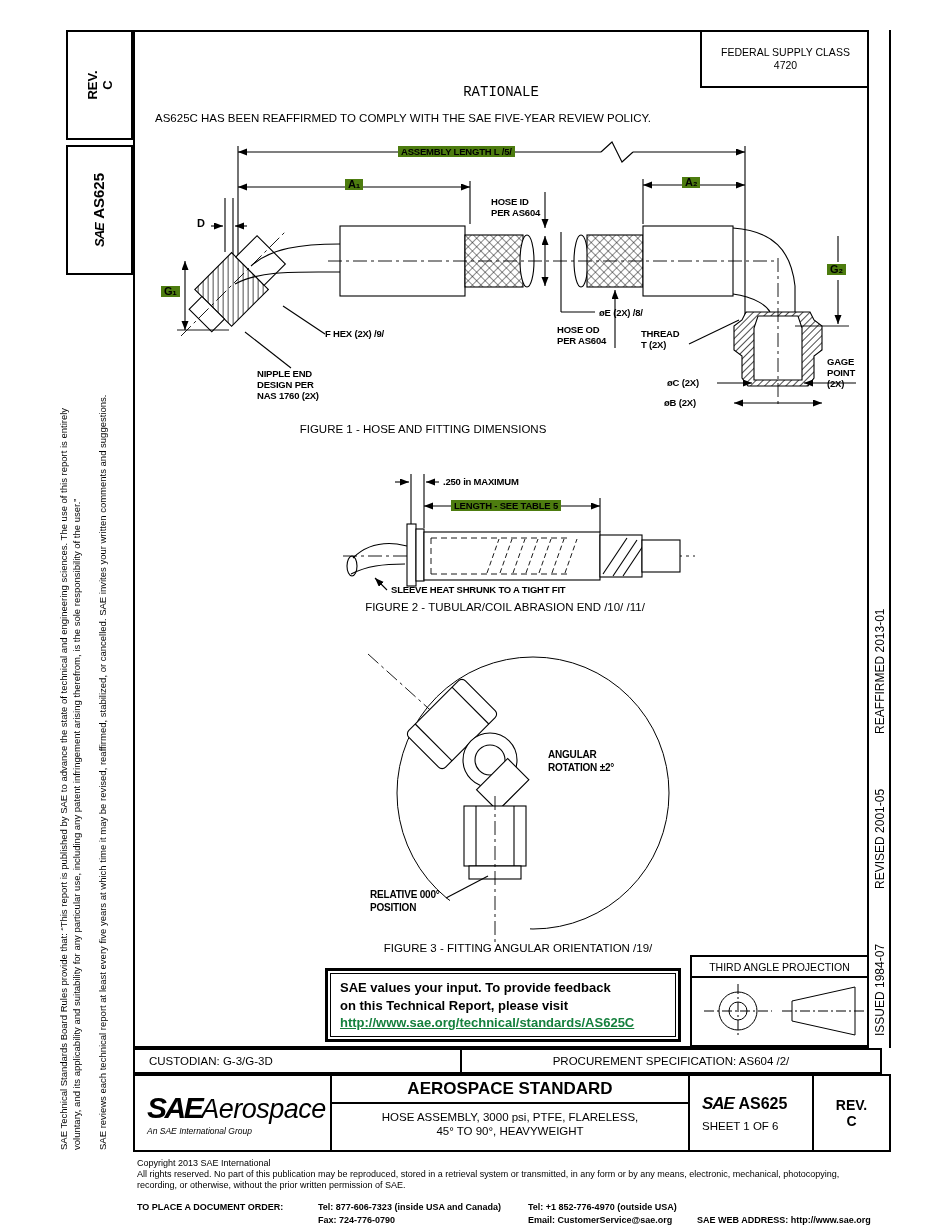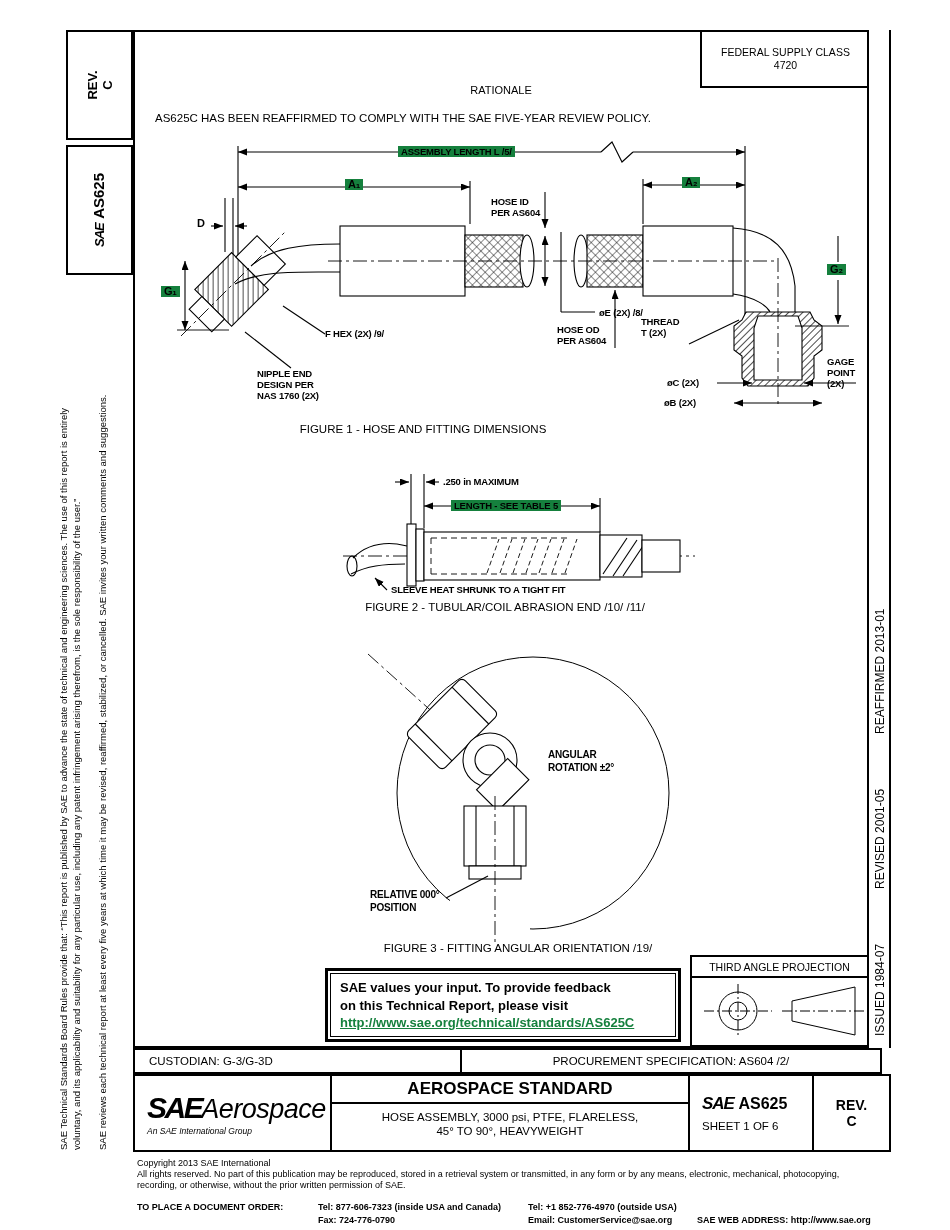--- a/index.html
+++ b/index.html
@@ -18,21 +18,21 @@
   #notice .p2{margin-top:13px;}
   #dates{left:869px;top:30px;width:1018px;height:22px;
          transform:rotate(-90deg) translateX(-1018px);
          display:flex;align-items:center;gap:55px;padding-left:12px;
          font-size:12px;white-space:nowrap;box-sizing:border-box;}
 
   
   .dlabel{position:absolute;font-weight:bold;font-size:9.5px;line-height:11px;
           white-space:nowrap;letter-spacing:-0.2px;}
   .dim{font-size:11px;}
-  .mask{background:#15803d;padding:0 3px;}
+  .mask{background:#4d7c0f;padding:0 3px;}
   .cap{position:absolute;font-size:11.5px;text-align:center;white-space:nowrap;}
 
   
   .sae-logo{font-style:italic;font-weight:900;letter-spacing:-1px;}
   .sae-big{font-style:italic;font-weight:900;font-size:30px;letter-spacing:-2.5px;}
   .aero{font-style:italic;font-weight:400;font-size:27px;letter-spacing:-0.5px;}
   .tagline{font-style:italic;font-size:8.5px;margin-top:1px;}
 
   #feedback{position:absolute;left:325px;top:968px;width:356px;height:74px;
             border:3px solid #000;outline:1px solid #000;outline-offset:-6px;
@@ -99,21 +99,21 @@
     <span>ISSUED 1984-07</span>
     <span>REVISED 2001-05</span>
     <span>REAFFIRMED 2013-01</span>
   </div>
 
   <div class="abs" style="left:700px;top:32px;width:169px;height:56px;border-left:2px solid #000;border-bottom:2px solid #000;box-sizing:border-box;display:flex;flex-direction:column;align-items:center;justify-content:center;font-size:10.5px;line-height:13px;">
     <div>FEDERAL SUPPLY CLASS</div>
     <div>4720</div>
   </div>
 
-  <div class="abs" style="left:133px;top:84px;width:736px;text-align:center;font-size:11px;">RATIONALE</div>
+  <div class="abs" style="left:133px;top:84px;width:736px;text-align:center;font-size:14px;font-family:Liberation Mono, monospace;">RATIONALE</div>
   <div class="abs" style="left:155px;top:112px;font-size:11.5px;">AS625C HAS BEEN REAFFIRMED TO COMPLY WITH THE SAE FIVE-YEAR REVIEW POLICY.</div>
 
   <div class="figwrap" style="left:133px;top:140px;width:736px;height:305px;">
     <svg width="736" height="305" viewBox="0 0 736 305">
       <defs>
         <marker id="ar" markerWidth="10" markerHeight="8" refX="9" refY="3.5" orient="auto-start-reverse" markerUnits="userSpaceOnUse">
           <path d="M0,0 L9,3.5 L0,7 z" fill="#000"></path>
         </marker>
         <pattern id="ht" width="5" height="5" patternUnits="userSpaceOnUse" patternTransform="rotate(45)">
           <rect width="5" height="5" fill="#fff"></rect>
@@ -209,21 +209,21 @@
       <div>HOSE OD</div>
         <div>PER AS604</div>
     </div>
     <div class="dlabel" style="left:192px;top:188px;">F HEX (2X) /9/</div>
     <div class="dlabel" style="left:124px;top:228px;">
       <div>NIPPLE END</div>
         <div>DESIGN PER</div>
         <div>NAS 1760 (2X)</div>
     </div>
     <div class="dlabel" style="left:466px;top:167px;">øE (2X) /8/</div>
-    <div class="dlabel" style="left:508px;top:176px;">
+    <div class="dlabel" style="left:508px;top:188px;">
       <div>THREAD</div>
         <div>T (2X)</div>
     </div>
     <div class="dlabel" style="left:534px;top:237px;">øC (2X)</div>
     <div class="dlabel" style="left:531px;top:257px;">øB (2X)</div>
     <div class="dlabel" style="left:694px;top:216px;">
       <div>GAGE</div>
         <div>POINT</div>
         <div>(2X)</div>
     </div>

